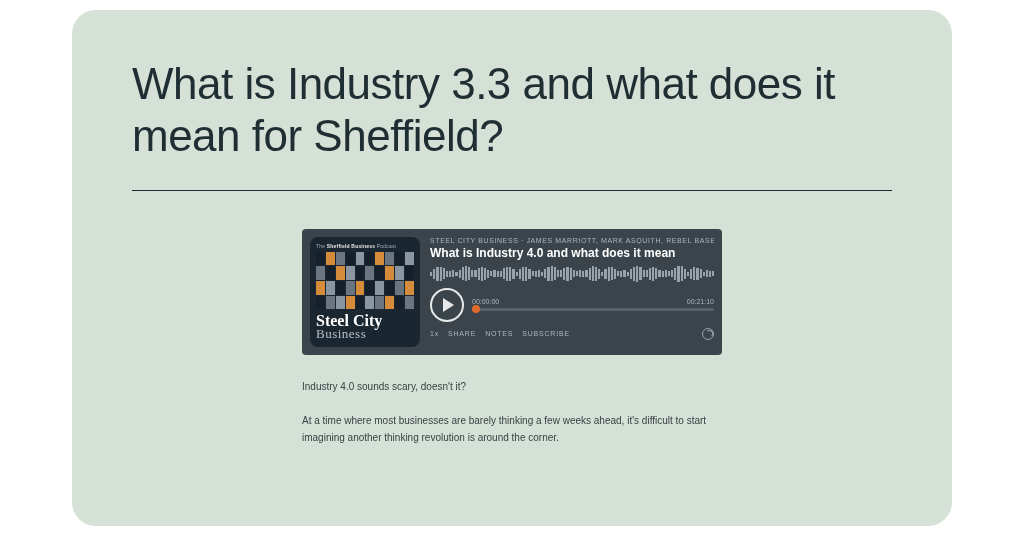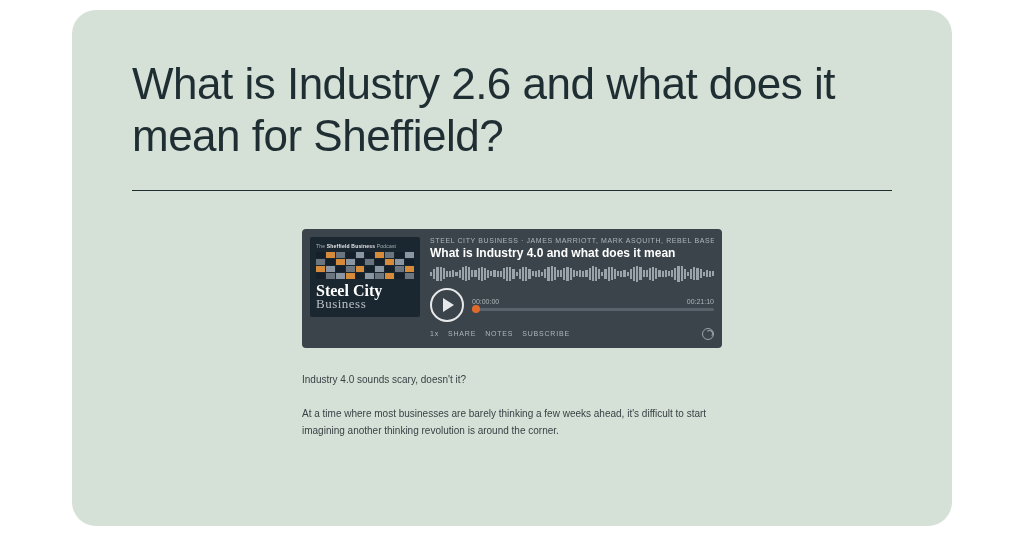--- a/index.html
+++ b/index.html
@@ -42,23 +42,23 @@
     background: #3b444a;
     border-radius: 4px;
     padding: 8px;
     display: flex;
     gap: 10px;
     align-items: stretch;
     margin-bottom: 24px;
   }
   .cover {
     width: 110px;
-    height: 80px;
+    height: 110px;
     background: #1b2730;
-    border-radius: 2px;
+    border-radius: 8px;
     display: flex;
     flex-direction: column;
     padding: 6px;
     position: relative;
     overflow: hidden;
   }
   .cover-top {
     font-size: 5px;
     color: #a8b0b6;
     letter-spacing: 0.2px;
@@ -199,21 +199,21 @@
     font-size: 10px;
     line-height: 1.65;
     color: #3a4146;
     margin-bottom: 18px;
   }
 </style>
 </head>
 <body>
 
 <div class="card">
-  <h1 class="headline">What is Industry 2.6 and what does it mean for Sheffield?</h1>
+  <h1 class="headline">What is Industry 3.3 and what does it mean for Sheffield?</h1>
   <hr class="rule">
   <div class="content">
 
     <div class="player">
       <div class="cover">
         <div class="cover-top">
           <span>The </span><b>Sheffield Business</b><span> Podcast</span>
         </div>
         <div class="grid">
           <div class="d"></div>

